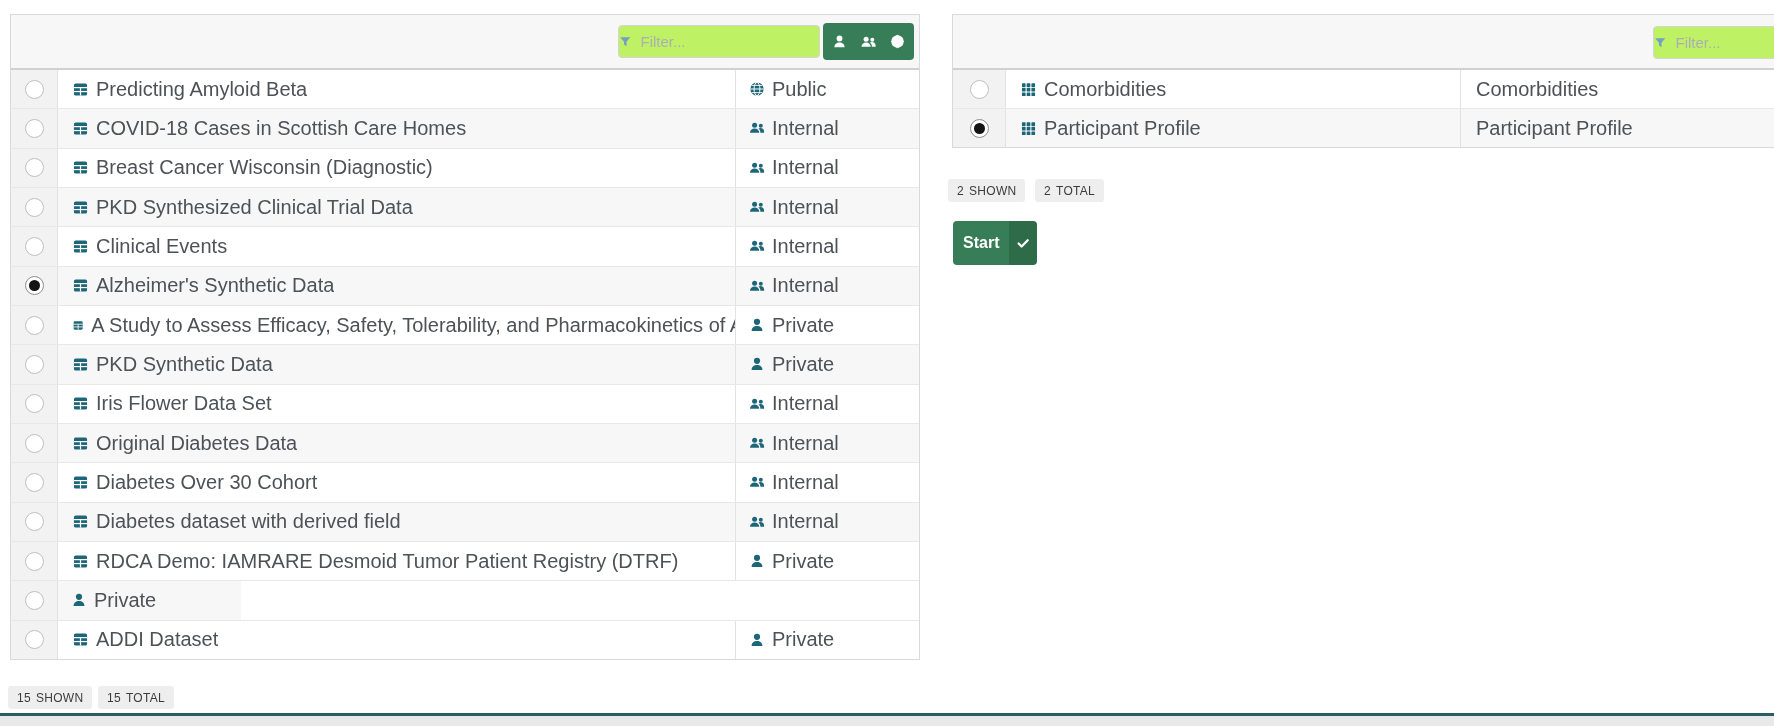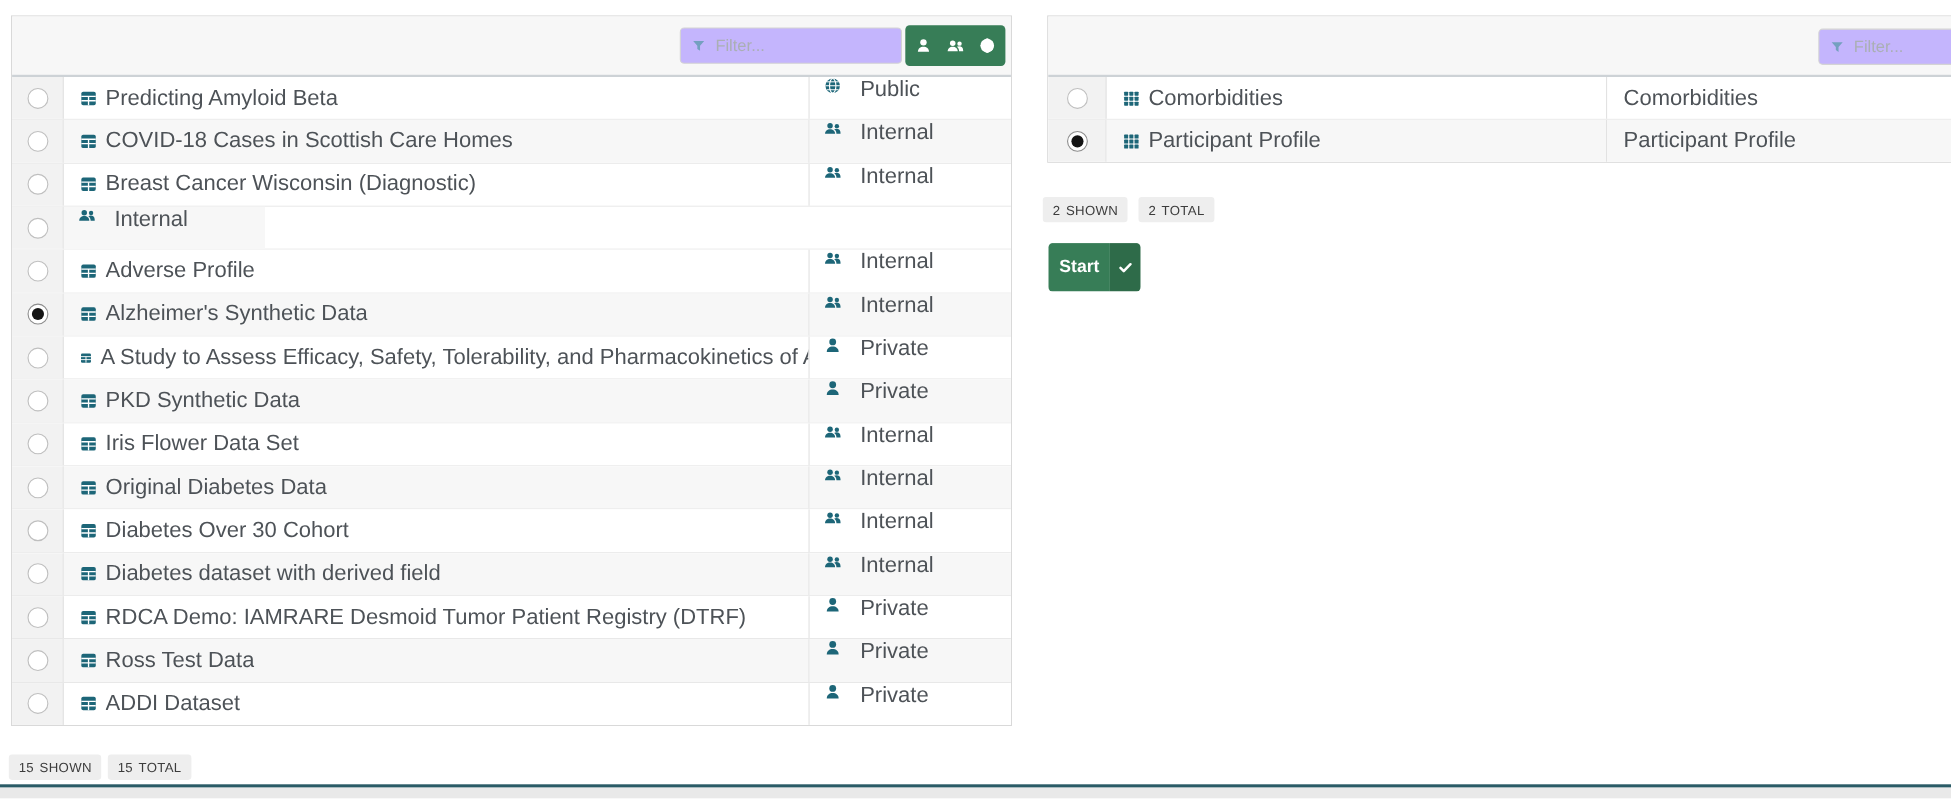--- a/index.html
+++ b/index.html
@@ -8,22 +8,22 @@
     background:#ffffff;font-family:"Liberation Sans",sans-serif;color:#4d5257;
   }
   svg{display:block;}
   .card{position:absolute;background:#fff;border:1px solid #d9d9d9;box-sizing:border-box;}
   .card-header{
     position:absolute;left:0;right:0;top:0;height:55px;background:#f7f7f7;
     border-bottom:2px solid #cdd2d6;display:flex;align-items:center;justify-content:flex-end;
     box-sizing:border-box;
   }
   .filter-box{
-    height:33px;background:#c4b5fd;border:1px solid #d4d4d4;border-radius:4px;
-    display:flex;align-items:center;padding:0 10px;box-sizing:border-box;gap:9px;
+    height:33px;background:#bef264;border:1px solid #d4d4d4;border-radius:4px;
+    display:flex;align-items:center;padding:0 0;box-sizing:border-box;gap:9px;
   }
   .filter-box input{
     border:none;outline:none;background:transparent;font-family:"Liberation Sans",sans-serif;
     font-size:15px;color:#555;width:100%;padding:0;
   }
   .filter-box input::placeholder{color:#aaafb4;}
   .funnel{color:#74a0bf;}
   .icon-group{
     height:37px;border-radius:4px;background:#377d57;display:flex;align-items:center;
     margin:0 5px 0 3px;padding:0 2px;
@@ -34,21 +34,21 @@
   .trow:last-child{border-bottom:none;}
   .trow.striped .col-name,.trow.striped .col-vis,.trow.striped .col-alias{background:#f7f7f7;}
   .col-radio{
     width:47px;flex:none;background:#f2f2f2;border-right:1px solid #e2e2e2;
     display:flex;align-items:center;justify-content:center;box-sizing:border-box;
   }
   .col-name{
     flex:1 1 auto;display:flex;align-items:center;padding-left:15px;gap:8px;
     border-right:1px solid #e2e2e2;overflow:hidden;white-space:nowrap;box-sizing:border-box;
   }
-  .col-vis{width:183px;flex:none;display:flex;align-items:flex-start;padding-left:13px;gap:17px;box-sizing:border-box;}
+  .col-vis{width:183px;flex:none;display:flex;align-items:center;padding-left:13px;gap:7px;box-sizing:border-box;}
   .col-alias{flex:1 1 auto;display:flex;align-items:center;padding-left:15px;box-sizing:border-box;}
   .row-text{font-size:20px;color:#4d5257;overflow:hidden;text-overflow:clip;}
   .teal{color:#1d6678;}
   .radio{
     width:19px;height:19px;border-radius:50%;background:#fff;border:1px solid #bfbfbf;
     position:relative;box-sizing:border-box;cursor:pointer;flex:none;
   }
   .radio.checked{border-color:#8d8d8d;}
   .radio.checked::after{content:"";position:absolute;top:3px;left:3px;right:3px;bottom:3px;border-radius:50%;background:#141414;}
   .left-card{left:10px;top:14px;width:910px;height:646px;}
@@ -210,37 +210,43 @@
             <use href="#sym-users"></use>
           </svg>
       <span class="row-text vis-text">Internal</span>
     </div>
   </div>
 
   <div class="trow striped">
     <div class="col-radio">
       <span class="radio"></span>
     </div>
-    <div class="col-vis">
-      <svg class="teal vis-icon" width="16" height="16">
-            <use href="#sym-users"></use>
-          </svg>
-      <span class="row-text vis-text">Internal</span>
-    </div>
-  </div>
-
-  <div class="trow">
-    <div class="col-radio">
-      <span class="radio"></span>
-    </div>
-    <div class="col-name">
-      <svg class="teal" width="15" height="15">
-            <use href="#sym-table"></use>
-          </svg>
-      <span class="row-text name-text">Adverse Profile</span>
+    <div class="col-name">
+      <svg class="teal" width="15" height="15">
+            <use href="#sym-table"></use>
+          </svg>
+      <span class="row-text name-text">PKD Synthesized Clinical Trial Data</span>
+    </div>
+    <div class="col-vis">
+      <svg class="teal vis-icon" width="16" height="16">
+            <use href="#sym-users"></use>
+          </svg>
+      <span class="row-text vis-text">Internal</span>
+    </div>
+  </div>
+
+  <div class="trow">
+    <div class="col-radio">
+      <span class="radio"></span>
+    </div>
+    <div class="col-name">
+      <svg class="teal" width="15" height="15">
+            <use href="#sym-table"></use>
+          </svg>
+      <span class="row-text name-text">Clinical Events</span>
     </div>
     <div class="col-vis">
       <svg class="teal vis-icon" width="16" height="16">
             <use href="#sym-users"></use>
           </svg>
       <span class="row-text vis-text">Internal</span>
     </div>
   </div>
 
   <div class="trow striped">
@@ -383,26 +389,20 @@
       <svg class="teal vis-icon" width="16" height="16">
             <use href="#sym-user"></use>
           </svg>
       <span class="row-text vis-text">Private</span>
     </div>
   </div>
 
   <div class="trow striped">
     <div class="col-radio">
       <span class="radio"></span>
-    </div>
-    <div class="col-name">
-      <svg class="teal" width="15" height="15">
-            <use href="#sym-table"></use>
-          </svg>
-      <span class="row-text name-text">Ross Test Data</span>
     </div>
     <div class="col-vis">
       <svg class="teal vis-icon" width="16" height="16">
             <use href="#sym-user"></use>
           </svg>
       <span class="row-text vis-text">Private</span>
     </div>
   </div>
 
   <div class="trow">

